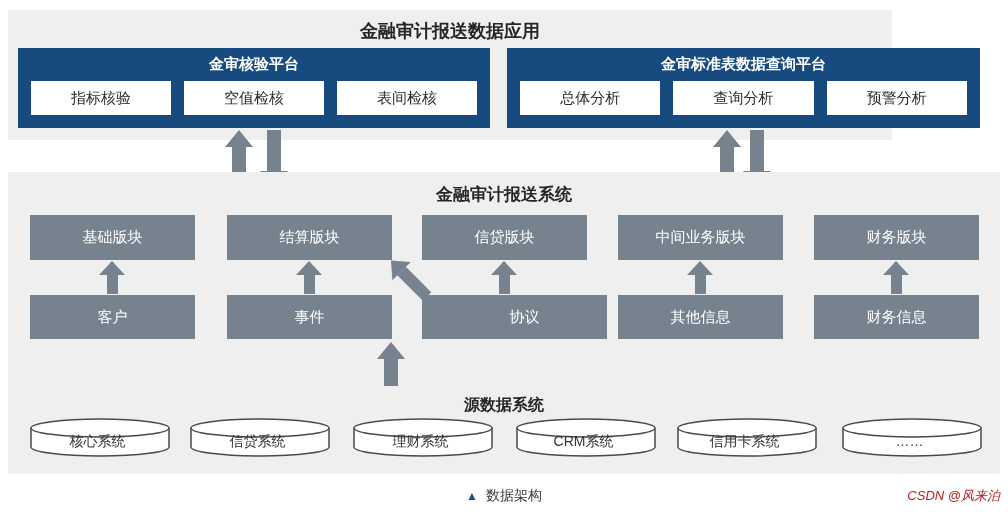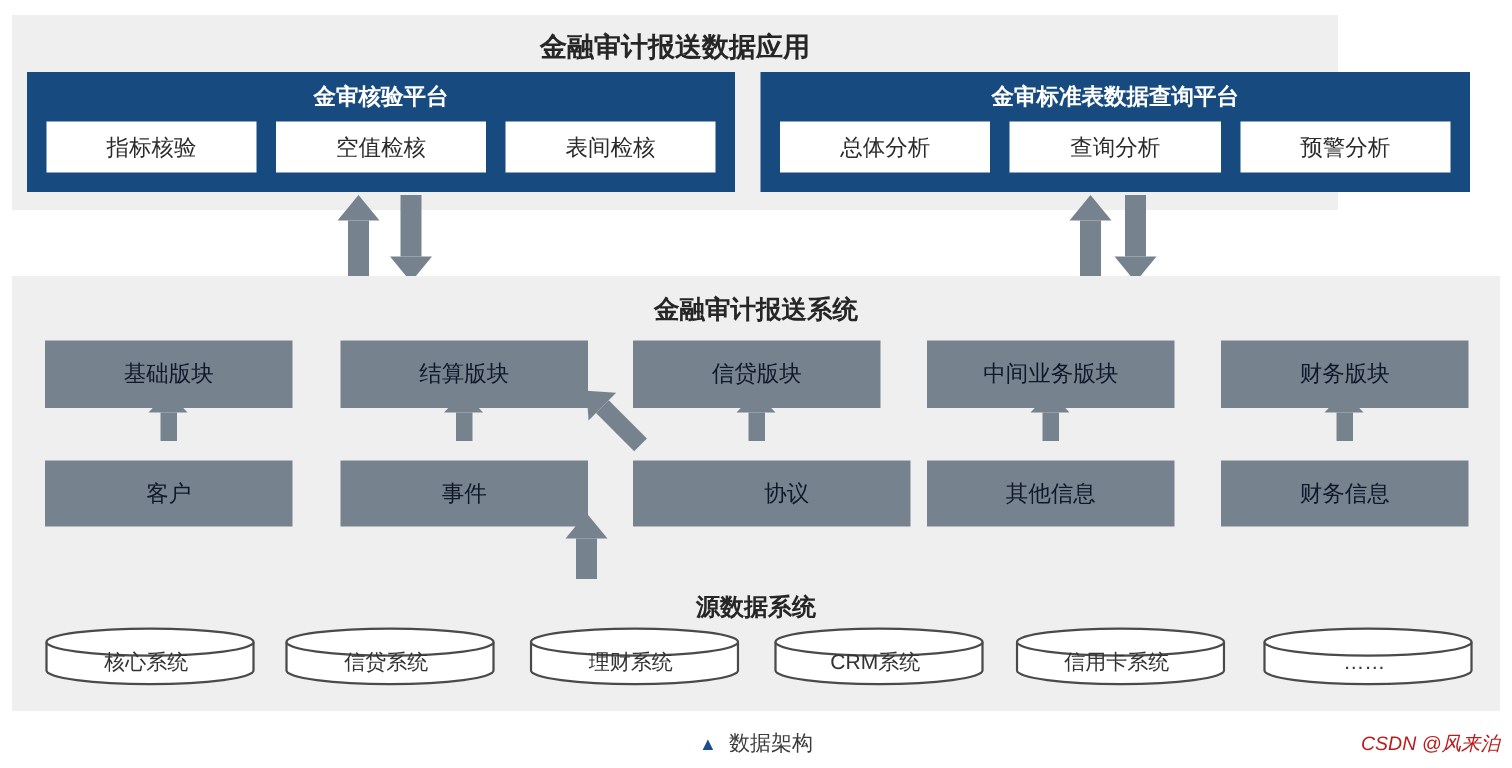--- a/index.html
+++ b/index.html
@@ -3,21 +3,21 @@
 <meta charset="utf-8">
 <style>
   html,body { margin:0; padding:0; }
   body {
     width:1008px; height:512px; position:relative; overflow:hidden;
     background:#ffffff;
     font-family:"Liberation Sans","DejaVu Sans",sans-serif;
   }
   .sec { position:absolute; background:#f0efef; }
   .sec-top { left:8px; top:10px; width:884px; height:130px; }
-  .sec-mid { left:8px; top:172px; width:992px; height:228px;margin-top:12px; }
+  .sec-mid { left:8px; top:172px; width:992px; height:228px; }
   .sec-src { left:8px; top:386px; width:992px; height:88px; }
 
   .sec-title {
     position:absolute; left:0; right:0; text-align:center;
     font-weight:bold; color:#262626;
   }
   .t-app { top:9px;  font-size:18px; }
   .t-mid { top:11px; font-size:17px; }
   .t-src { top:9px;  font-size:16px; }
 
@@ -32,21 +32,21 @@
     position:absolute; left:13px; right:13px; top:33px;
     display:flex; gap:13px;
   }
   .chip {
     flex:1; height:34px; background:#ffffff;
     display:flex; align-items:center; justify-content:center;
     font-size:15px; color:#2b2b2b;
   }
 
   .mbox {
-    position:absolute; width:165px; background:#76838f; color:#0f172a;
+    position:absolute; width:165px; background:#76838f; color:#ffffff;
     display:flex; align-items:center; justify-content:center; font-size:15px;
   }
   .row-top { top:43px;  height:45px; }
   .row-bot { top:123px; height:44px; }
 
   .arrow { position:absolute; display:flex; flex-direction:column; align-items:center; }
   .head-up-big  { width:0; height:0; border-left:14px solid transparent; border-right:14px solid transparent; border-bottom:17px solid #76838f; }
   .head-down-big{ width:0; height:0; border-left:14px solid transparent; border-right:14px solid transparent; border-top:17px solid #76838f; }
   .shaft-big { width:14px; flex:1; background:#76838f; }
   .head-up-sm { width:0; height:0; border-left:13px solid transparent; border-right:13px solid transparent; border-bottom:14px solid #76838f; }

